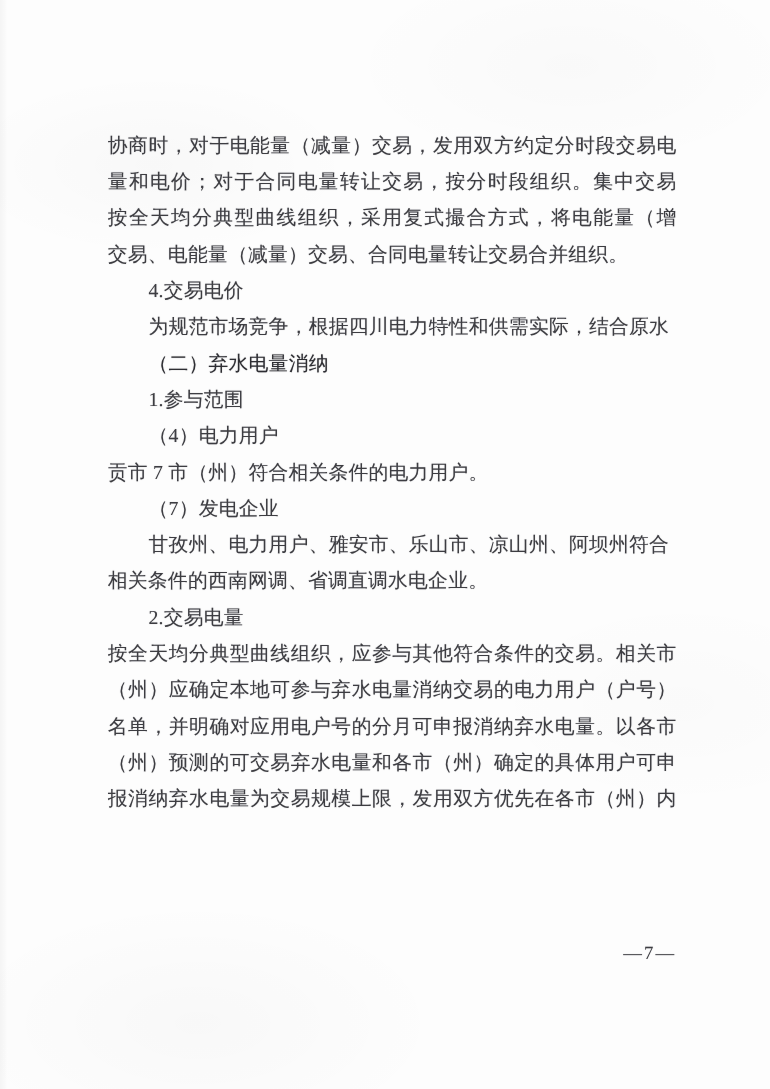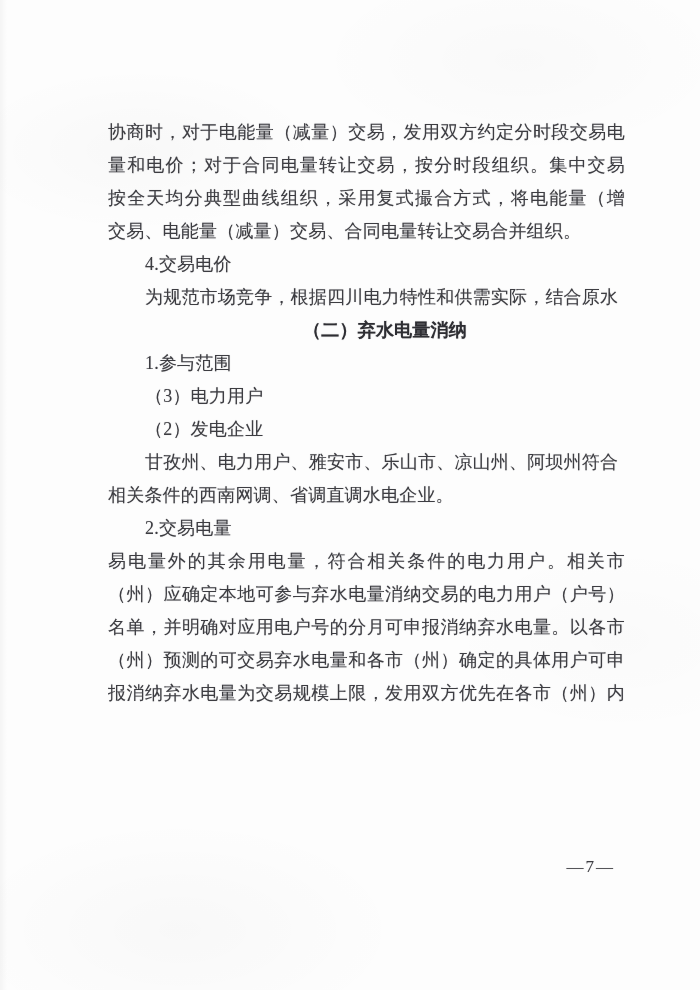--- a/index.html
+++ b/index.html
@@ -21,21 +21,21 @@
     background:
       radial-gradient(260px 120px at 140px 150px, rgba(0,0,0,0.018), rgba(0,0,0,0) 70%),
       radial-gradient(300px 140px at 520px 60px, rgba(0,0,0,0.015), rgba(0,0,0,0) 70%),
       radial-gradient(320px 160px at 180px 930px, rgba(0,0,0,0.02), rgba(0,0,0,0) 70%),
       radial-gradient(260px 140px at 620px 640px, rgba(0,0,0,0.012), rgba(0,0,0,0) 70%),
       linear-gradient(90deg, rgba(0,0,0,0.035), rgba(0,0,0,0) 7px),
       #fdfdfd;
   }
   .text-block {
     position: absolute;
-    left: 108px;
+    left: 98px;
     top: 116px;
     width: 517px;
   }
   .line {
     height: 33px;
     line-height: 33px;
     font-size: 18px;
     letter-spacing: 0.2px;
     color: var(--ink, #3d3d42);
     text-shadow: 0 0 1px rgba(61, 61, 66, 0.35);
@@ -43,24 +43,23 @@
     word-break: break-all;
   }
   .fill {
     text-align: justify;
     text-align-last: justify;
   }
   .indent {
     text-indent: 37px;
   }
   .bold {
-    font-weight: 700;
+    font-weight: 400;
     color: var(--ink-bold, #2f2f34);
     text-shadow: 0 0 1px rgba(47, 47, 52, 0.45);
-    text-align: center;
   }
   .page-num {
     position: absolute;
     top: 856px;
     right: 85px;
     font-size: 17px;
     line-height: 22px;
     letter-spacing: 2px;
     color: var(--ink, #46464b);
     text-shadow: 0 0 1px rgba(70, 70, 75, 0.3);
@@ -72,25 +71,26 @@
 <div class="sheet">
   <div class="text-block">
     <div class="line fill">协商时，对于电能量（减量）交易，发用双方约定分时段交易电</div>
     <div class="line fill">量和电价；对于合同电量转让交易，按分时段组织。集中交易时，</div>
     <div class="line fill">按全天均分典型曲线组织，采用复式撮合方式，将电能量（增量）</div>
     <div class="line">交易、电能量（减量）交易、合同电量转让交易合并组织。</div>
     <div class="line indent">4.交易电价</div>
     <div class="line indent">为规范市场竞争，根据四川电力特性和供需实际，结合原水</div>
     <div class="line indent bold">（二）弃水电量消纳</div>
     <div class="line indent">1.参与范围</div>
-    <div class="line indent">（3）电力用户</div>
-    <div class="line indent">（2）发电企业</div>
+    <div class="line indent">（4）电力用户</div>
+    <div class="line">贡市 7 市（州）符合相关条件的电力用户。</div>
+    <div class="line indent">（7）发电企业</div>
     <div class="line indent">甘孜州、电力用户、雅安市、乐山市、凉山州、阿坝州符合</div>
     <div class="line">相关条件的西南网调、省调直调水电企业。</div>
     <div class="line indent">2.交易电量</div>
-    <div class="line fill">易电量外的其余用电量，符合相关条件的电力用户。相关市</div>
+    <div class="line fill">按全天均分典型曲线组织，应参与其他符合条件的交易。相关市</div>
     <div class="line fill">（州）应确定本地可参与弃水电量消纳交易的电力用户（户号）</div>
     <div class="line fill">名单，并明确对应用电户号的分月可申报消纳弃水电量。以各市</div>
     <div class="line fill">（州）预测的可交易弃水电量和各市（州）确定的具体用户可申</div>
     <div class="line fill">报消纳弃水电量为交易规模上限，发用双方优先在各市（州）内</div>
   </div>
   <div class="page-num">—7—</div>
 </div>
 
 </body></html>

